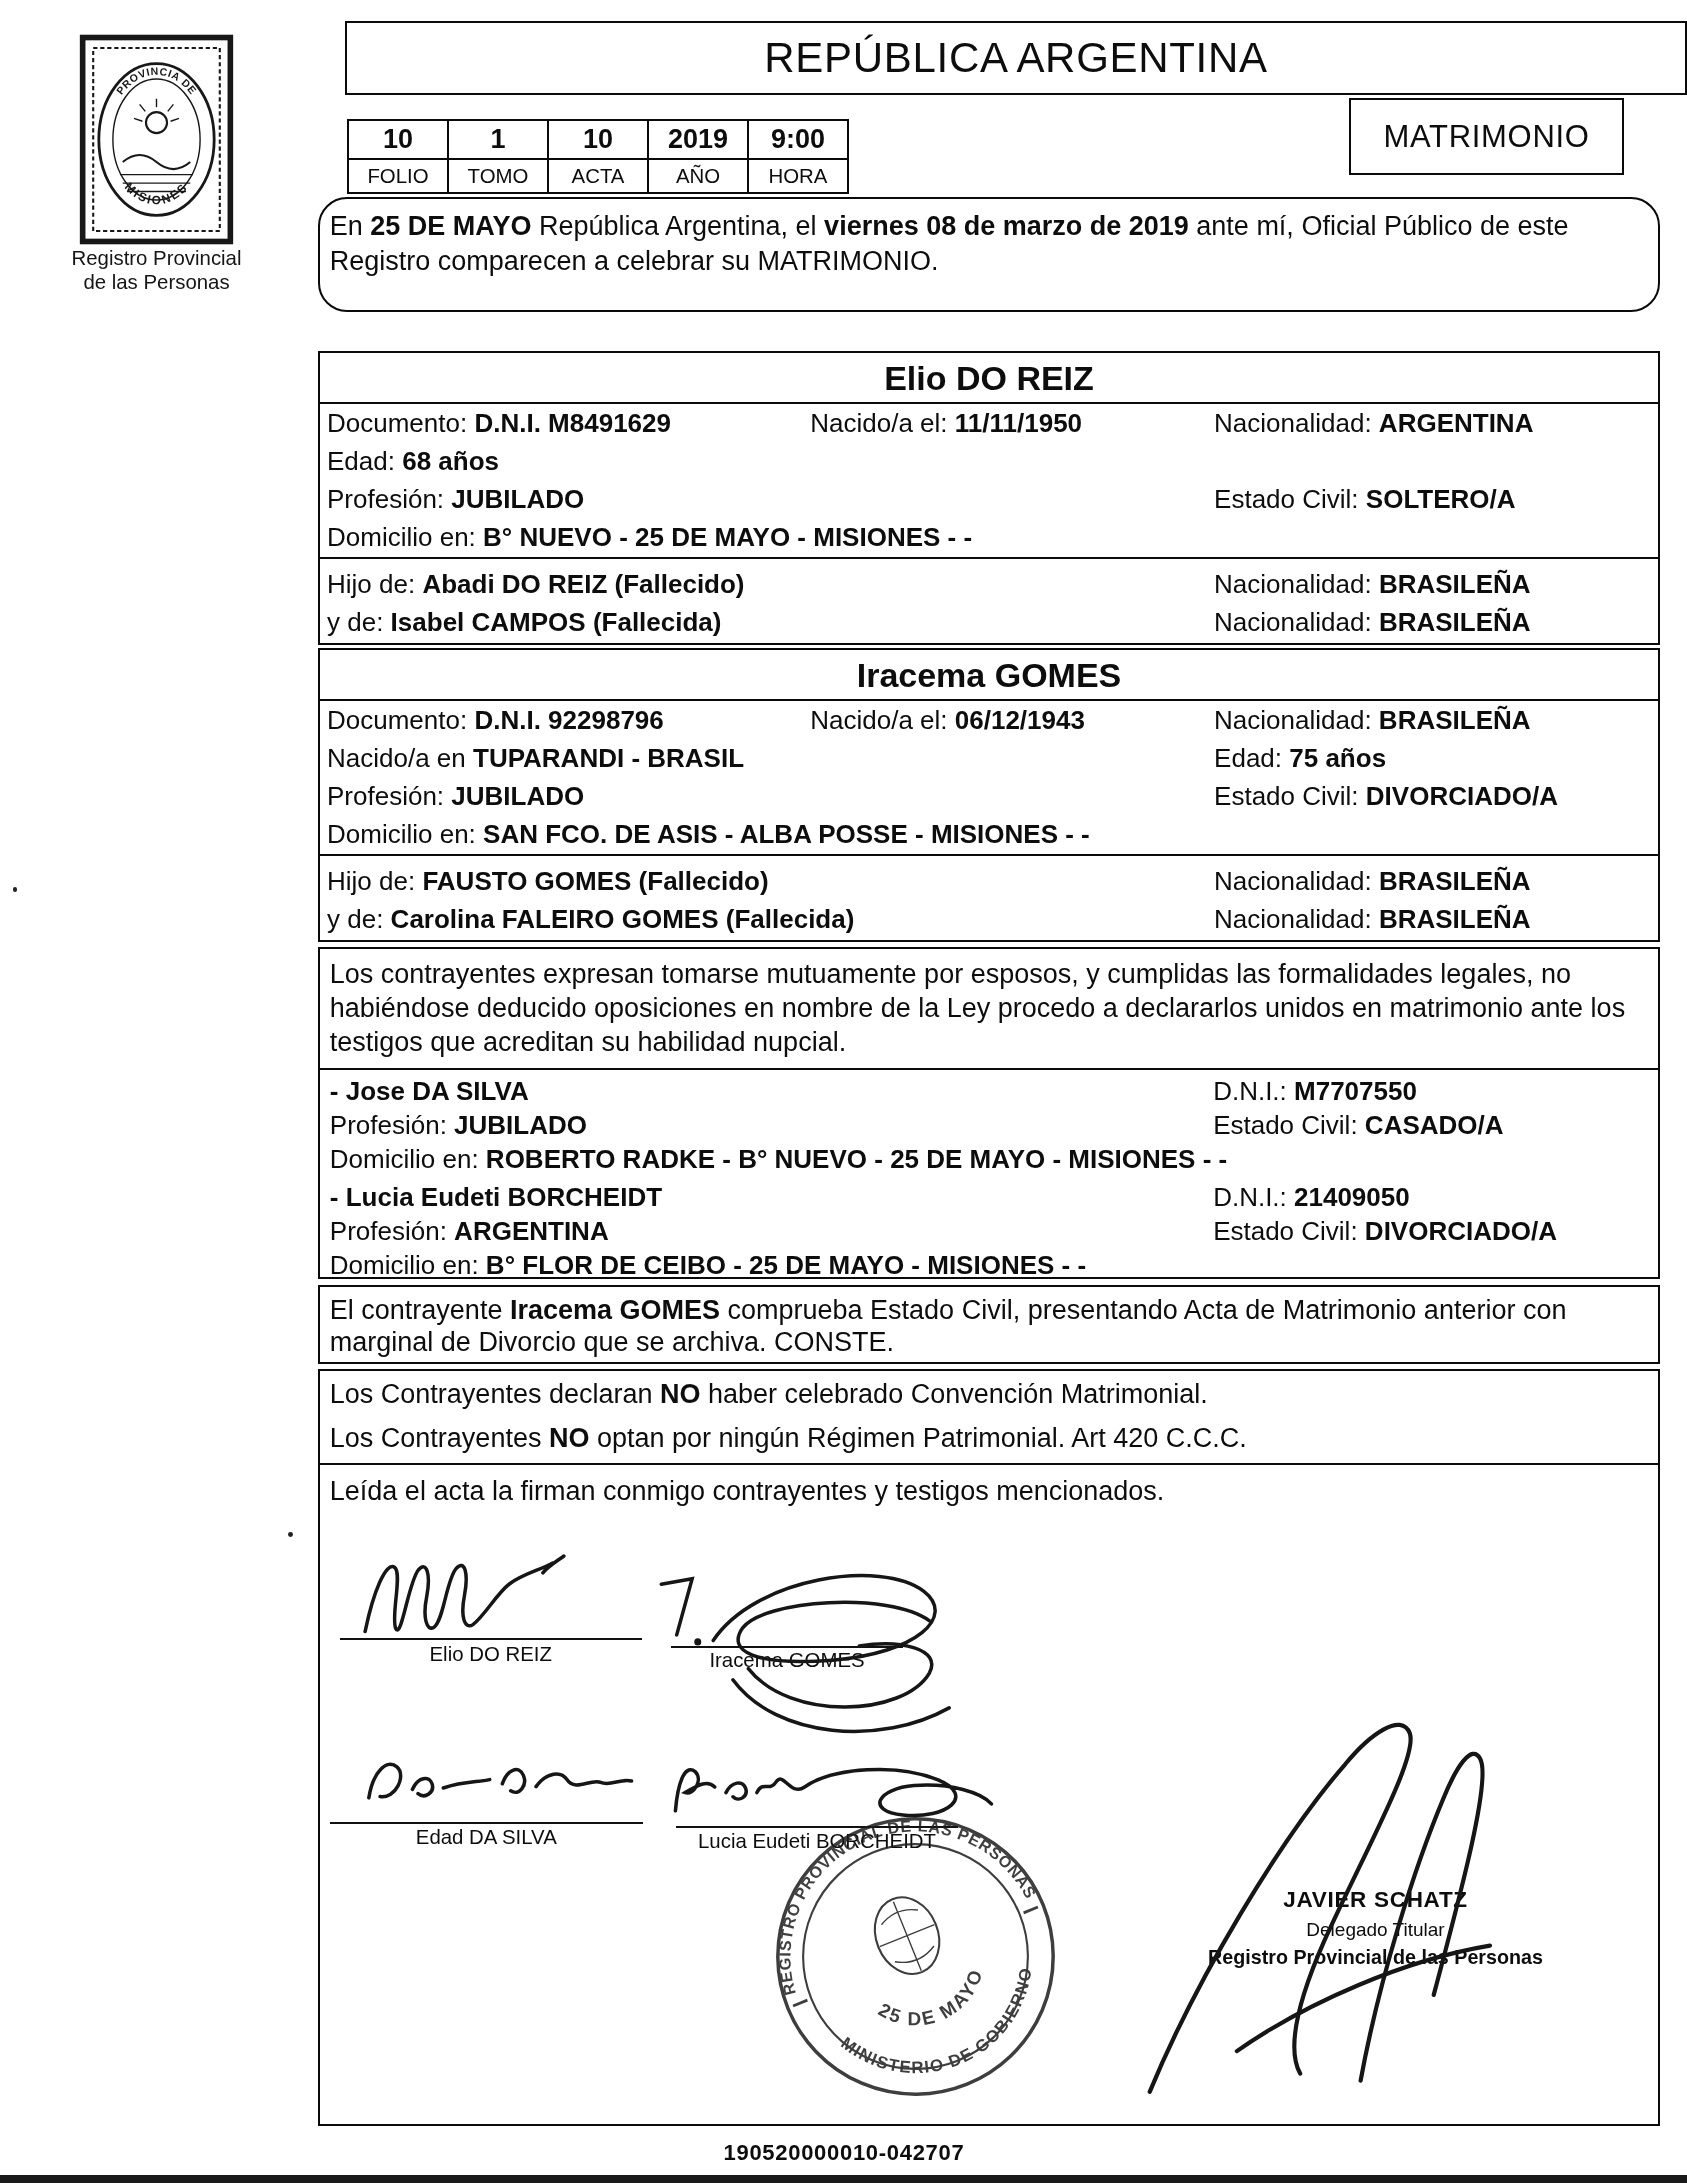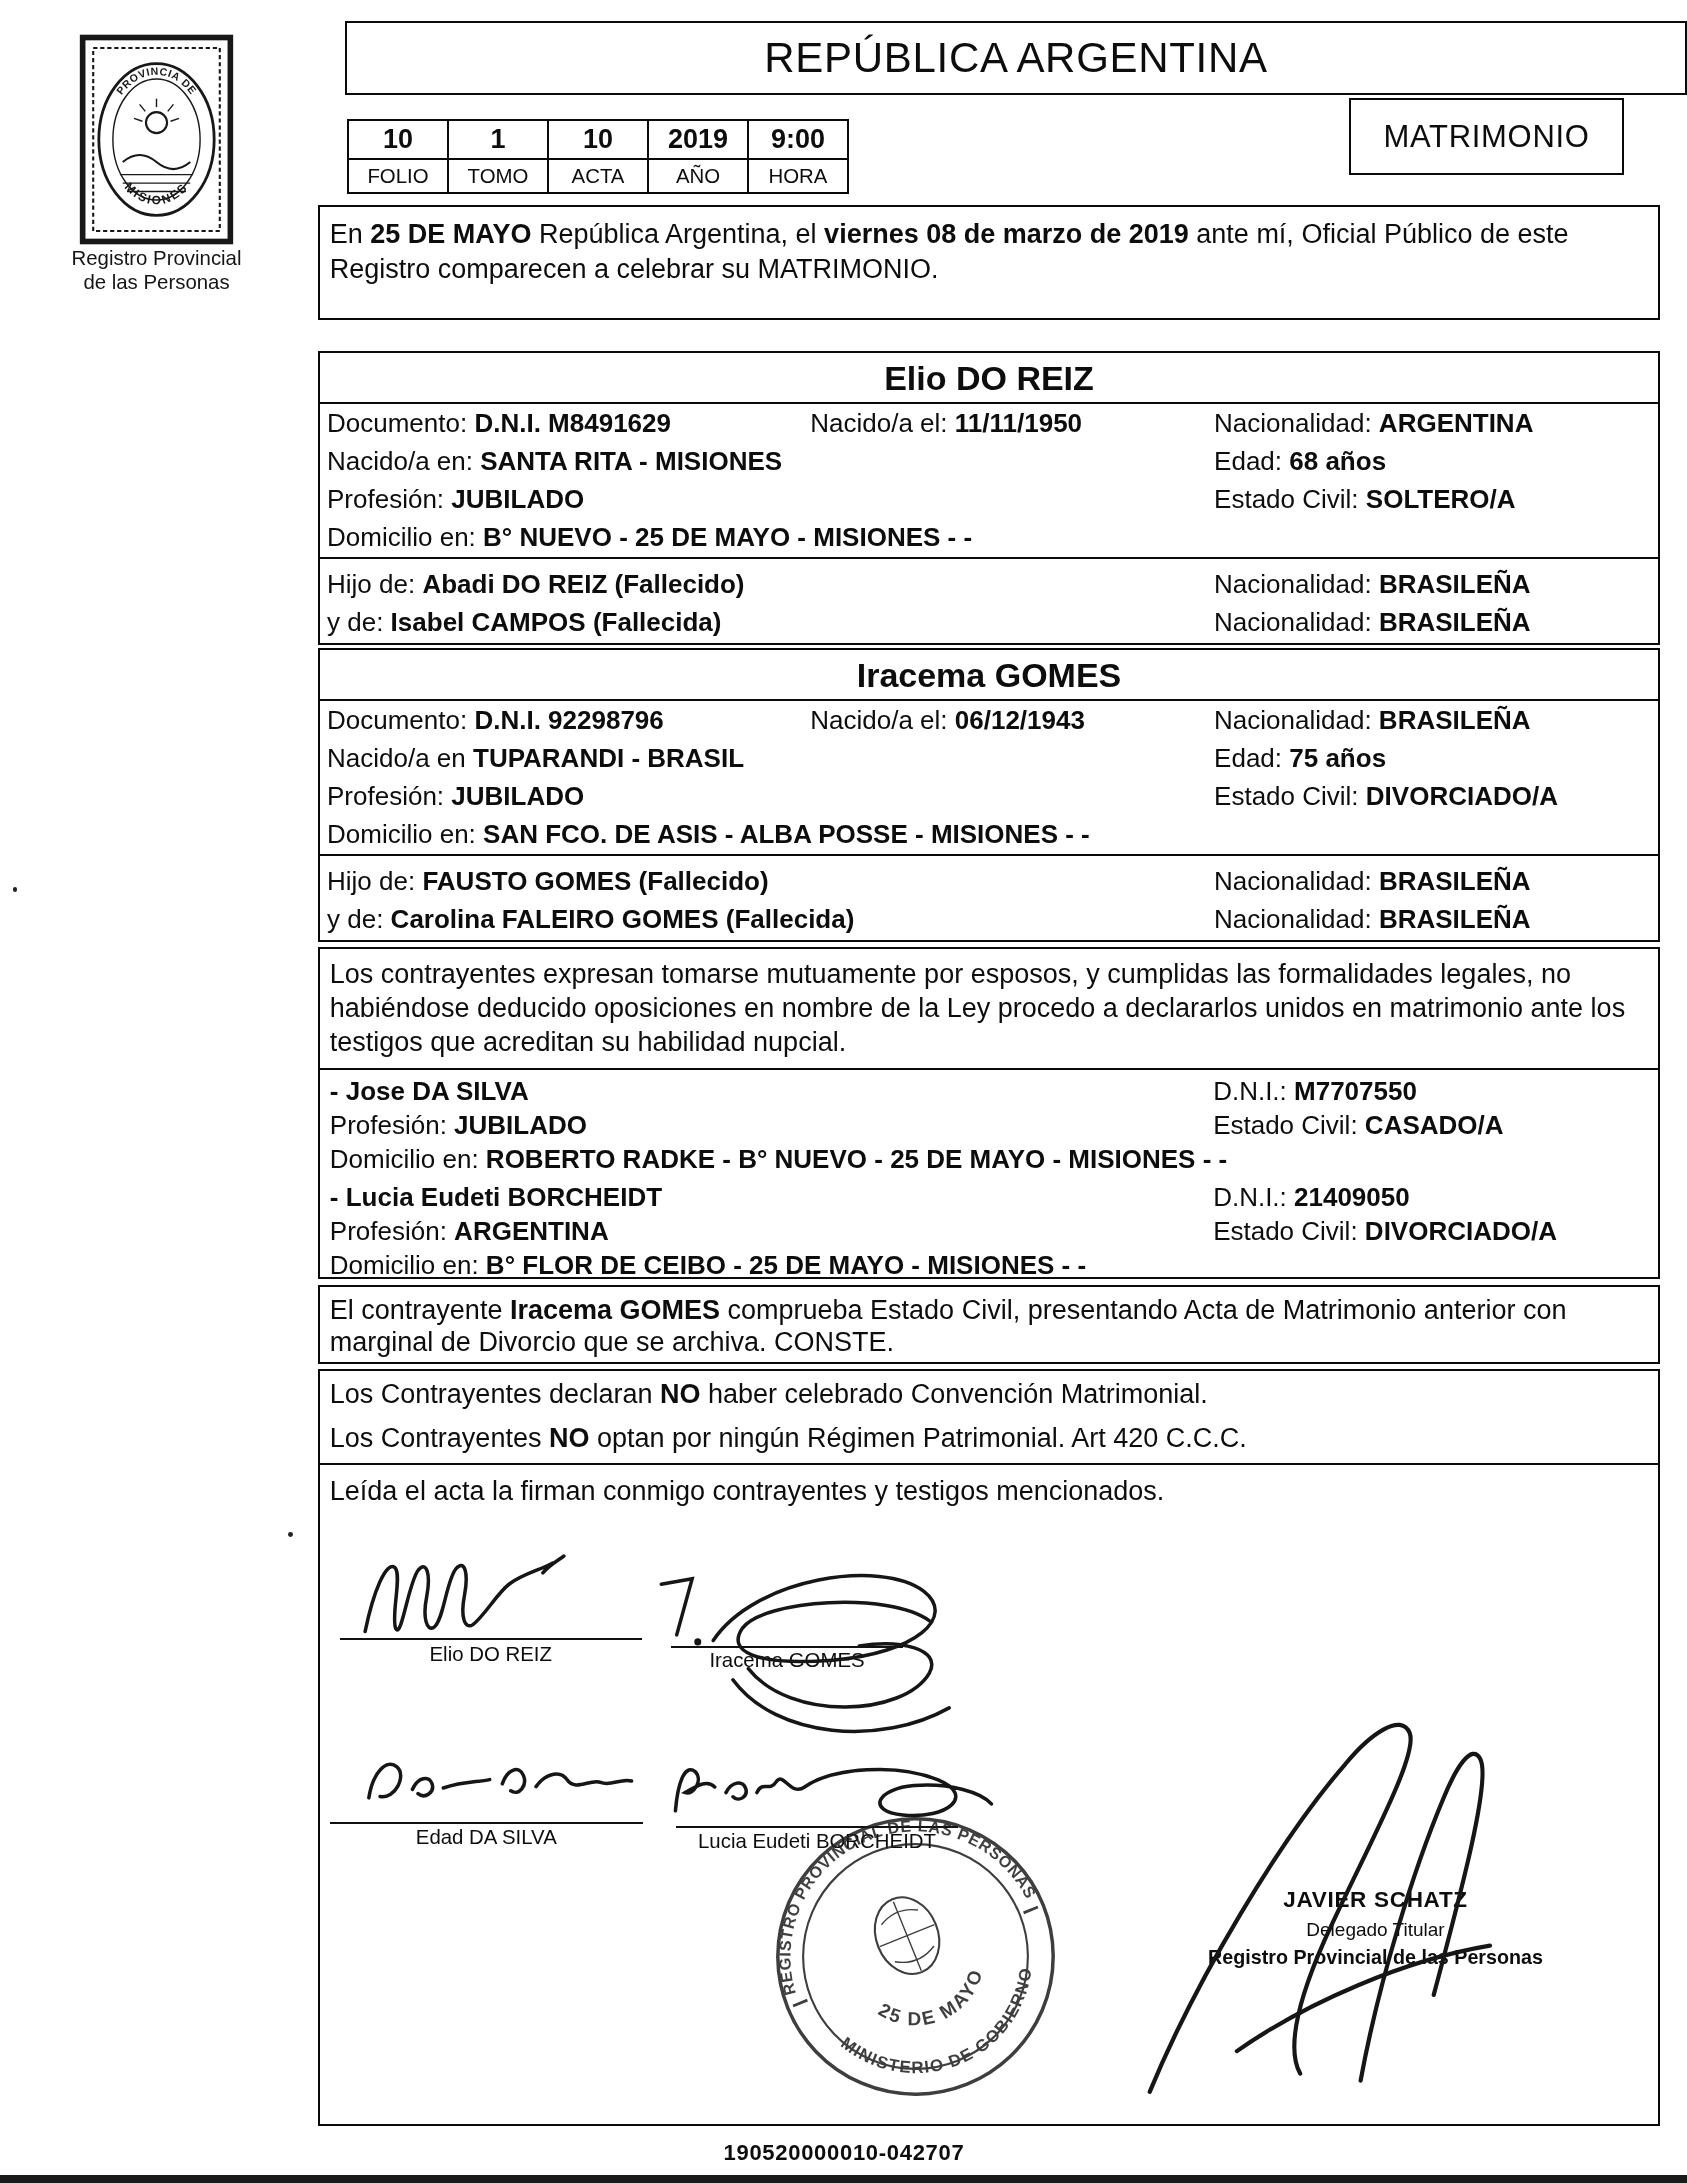--- a/index.html
+++ b/index.html
@@ -19,21 +19,21 @@
   h1 { font-size:42px; font-weight:400; letter-spacing:0.7px; }
   .matrimonio { left:1349px; top:98px; width:275px; height:77px; border:2.1px solid #0a0a0a;
     display:flex; align-items:center; justify-content:center; font-size:31px; letter-spacing:0.7px; }
   table.registry { position:absolute; left:347px; top:119px; border-collapse:collapse; }
   table.registry td { border:2.1px solid #0a0a0a; text-align:center; vertical-align:middle; width:100px; }
   table.registry tr.vals td { height:39px; font-size:27px; font-weight:700; }
   table.registry tr.labs td { height:34px; font-size:20.4px; font-weight:400; }
   
   .seal-caption { left:65px; top:246px; width:183px; text-align:center; font-size:20.4px; line-height:24px; color:#151515; }
   
-  .intro-box { top:205px; height:115px; }
+  .intro-box { top:197px; height:115px;border-radius:29px; }
   .para { padding:9.8px 9.8px; font-size:27px; line-height:35px; }
   
   .person-box-1 { top:351px; height:294px; }
   .person-box-2 { top:648px; height:294px; }
   .person-name { font-size:34px; font-weight:700; text-align:center; padding:5.6px 0 4.2px; border-bottom:2.1px solid #0a0a0a; }
   .prow { display:grid; padding:0 7px; font-size:26px; line-height:38px; }
   .prow.three { grid-template-columns:36.5% 30.5% 33%; }
   .prow.two   { grid-template-columns:67% 33%; }
   .prow.one   { grid-template-columns:100%; }
   .sep { border-top:2.1px solid #0a0a0a; margin-top:1.4px; }
@@ -142,21 +142,20 @@
 </section>
 
 <section class="box person-box-1">
   <h2 class="person-name">Elio DO REIZ</h2>
   <div class="prow three">
     <div><span>Documento:</span> <b>D.N.I. M8491629</b></div>
     <div><span>Nacido/a el:</span> <b>11/11/1950</b></div>
     <div><span>Nacionalidad:</span> <b>ARGENTINA</b></div>
   </div>
   <div class="prow two">
-    <div><span>Nacido/a en:</span> <b>SANTA RITA - MISIONES</b></div>
     <div><span>Edad:</span> <b>68 años</b></div>
   </div>
   <div class="prow two">
     <div><span>Profesión:</span> <b>JUBILADO</b></div>
     <div><span>Estado Civil:</span> <b>SOLTERO/A</b></div>
   </div>
   <div class="prow one">
     <div><span>Domicilio en:</span> <b>B° NUEVO - 25 DE MAYO - MISIONES - -</b></div>
   </div>
   <div class="sep"></div>

